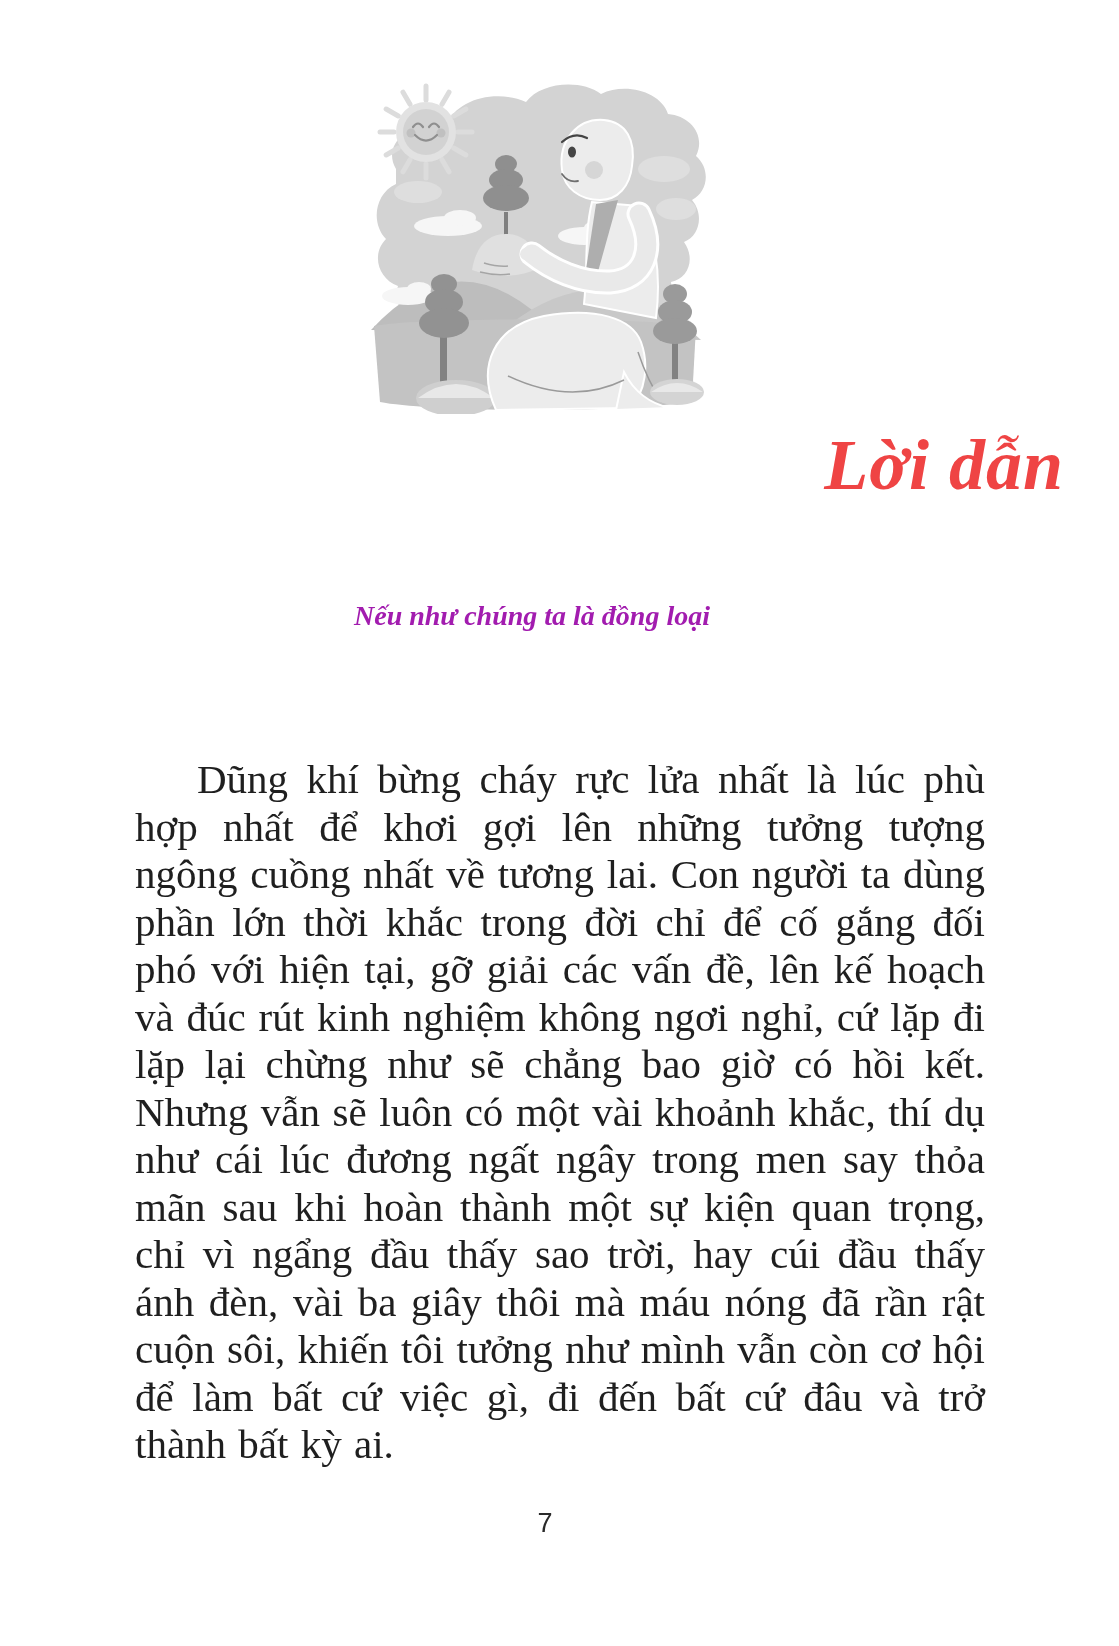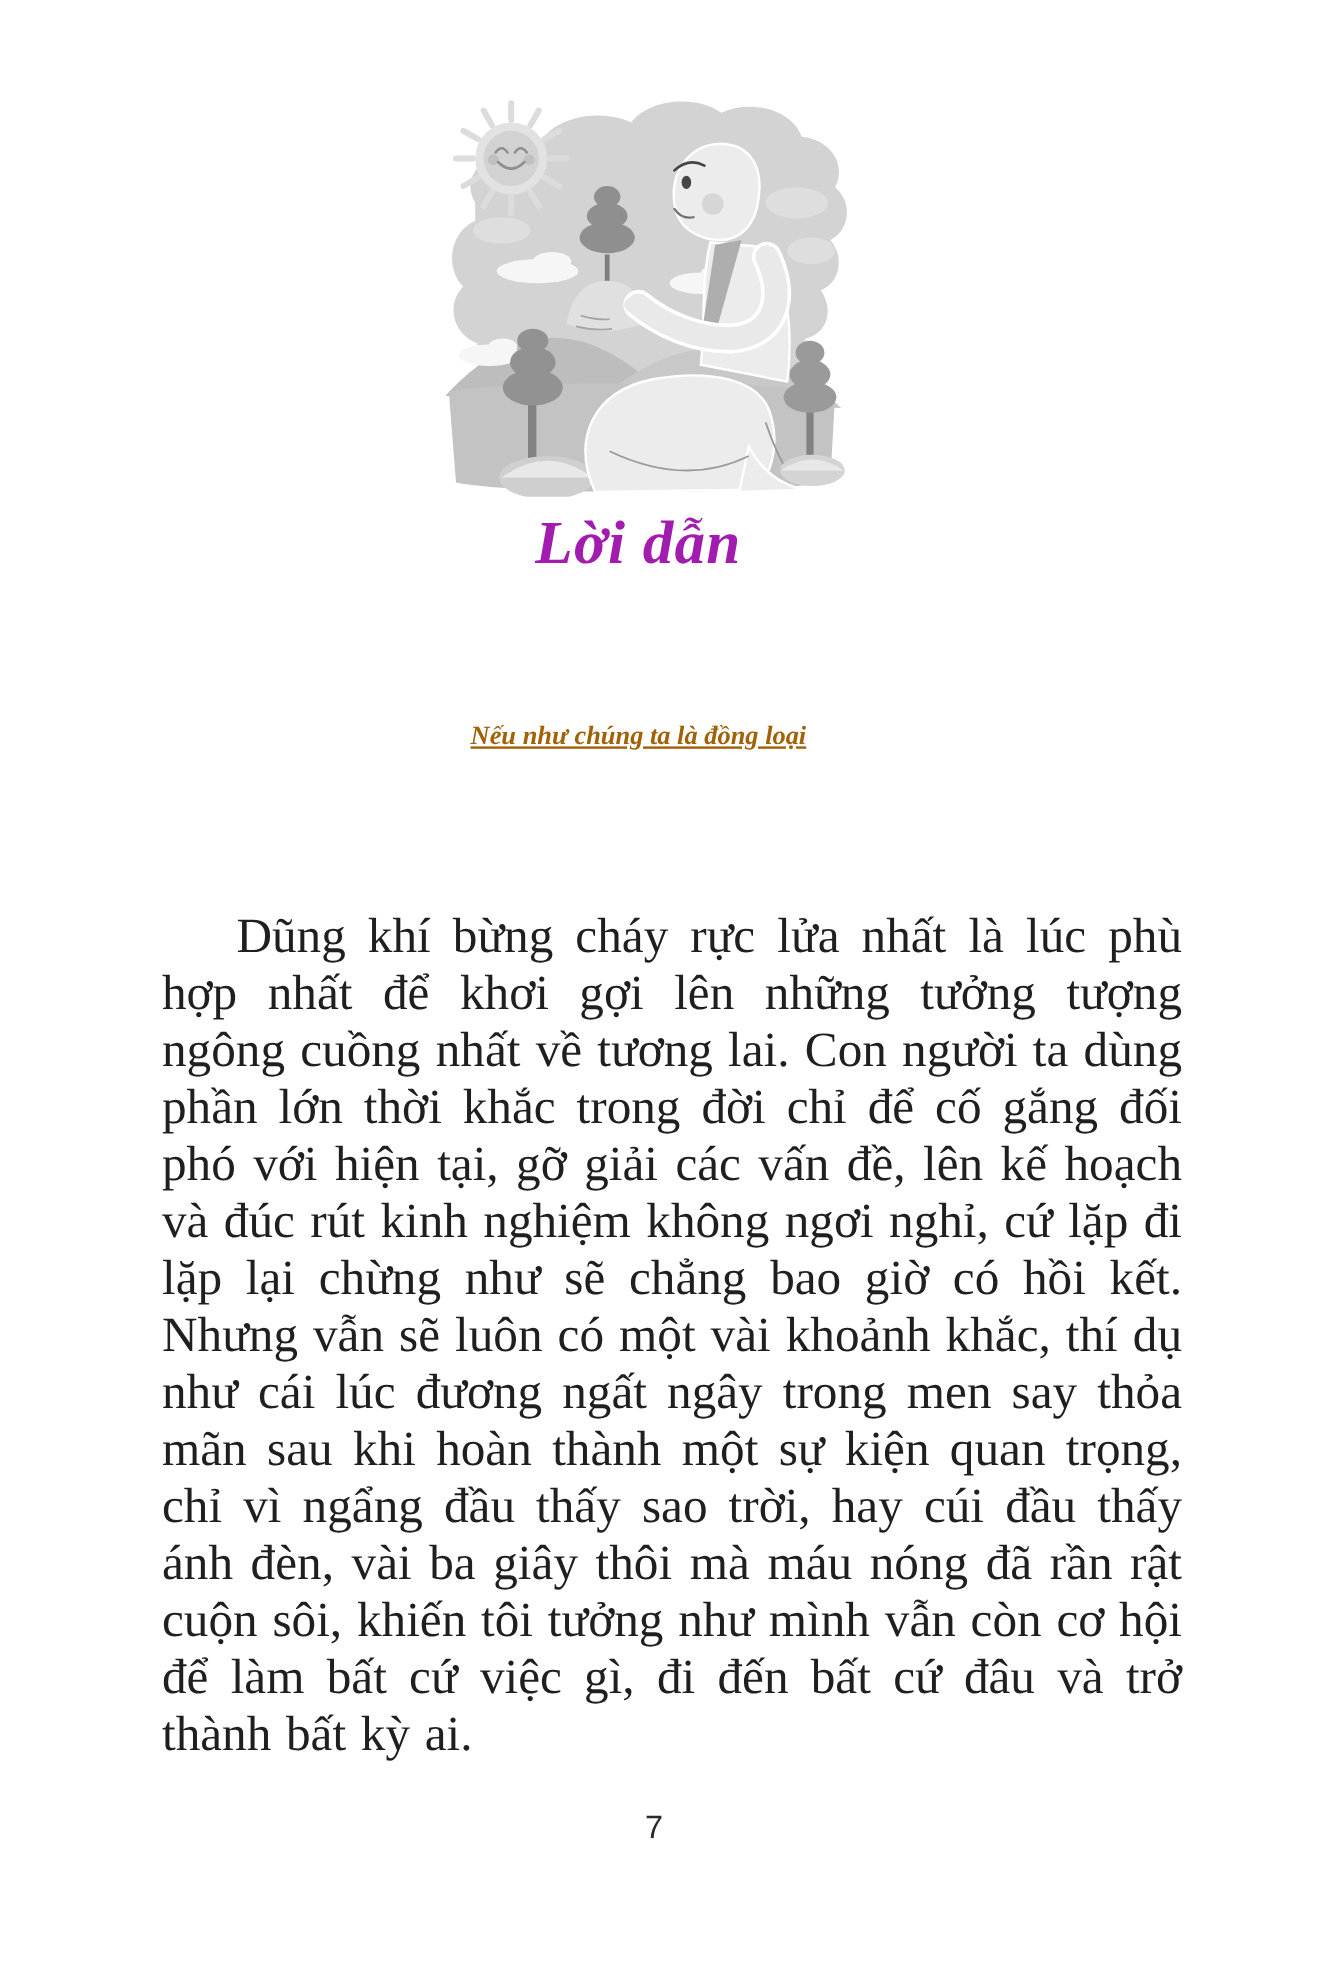--- a/index.html
+++ b/index.html
@@ -22,40 +22,39 @@
     height: 340px;
   }
   .illustration svg { width: 100%; height: 100%; display: block; }
 
   .title {
     position: absolute;
     top: 424px;
     left: 0;
     width: 1064px;
     margin: 0;
-    text-align: center;
-    font-size: 51px;
+    text-align: right;
+    font-size: 72px;
     font-weight: bold;
     font-style: italic;
-    color: #a21caf;
+    color: #ef4444;
     letter-spacing: 1px;
   }
 
   .subtitle {
     position: absolute;
     top: 600px;
     left: 0;
     width: 1064px;
     margin: 0;
     text-align: center;
-    font-size: 22px;
+    font-size: 28px;
     font-weight: bold;
     font-style: italic;
-    color: #a16207;
-    text-decoration: underline;
+    color: #a21caf;
   }
 
   .body-text {
     position: absolute;
     top: 756px;
     left: 135px;
     width: 850px;
     margin: 0;
     font-size: 41px;
     line-height: 47.5px;

